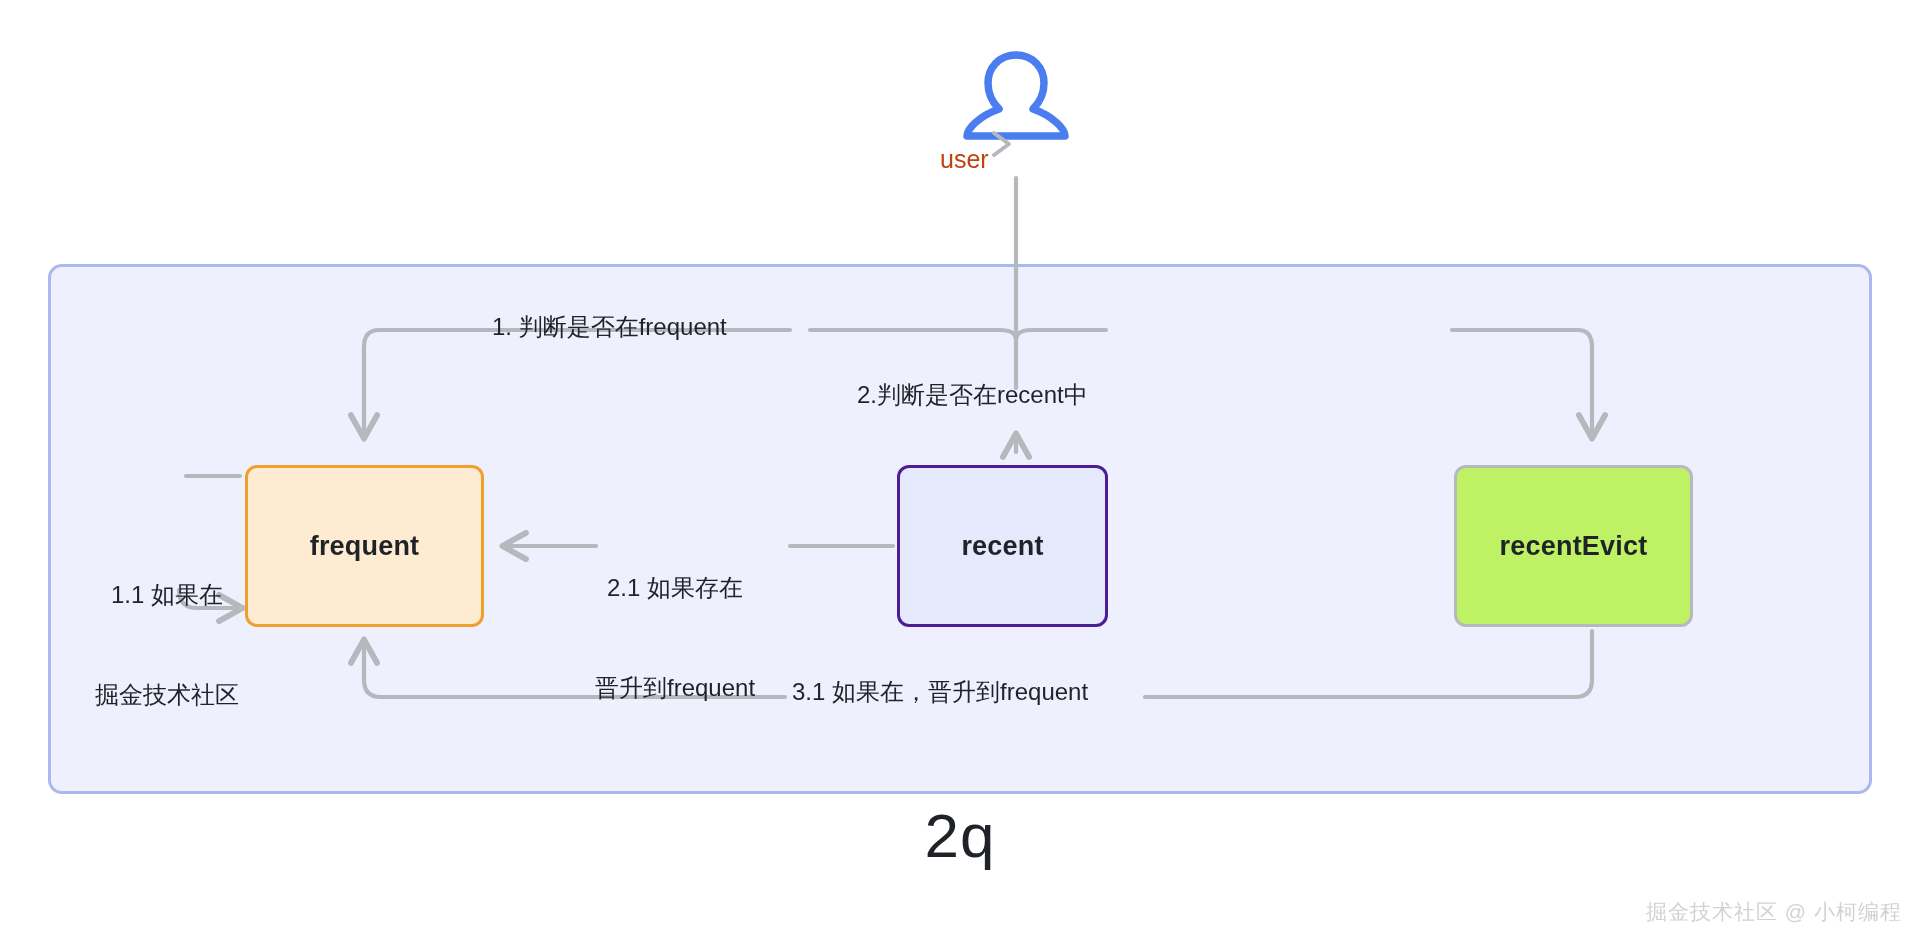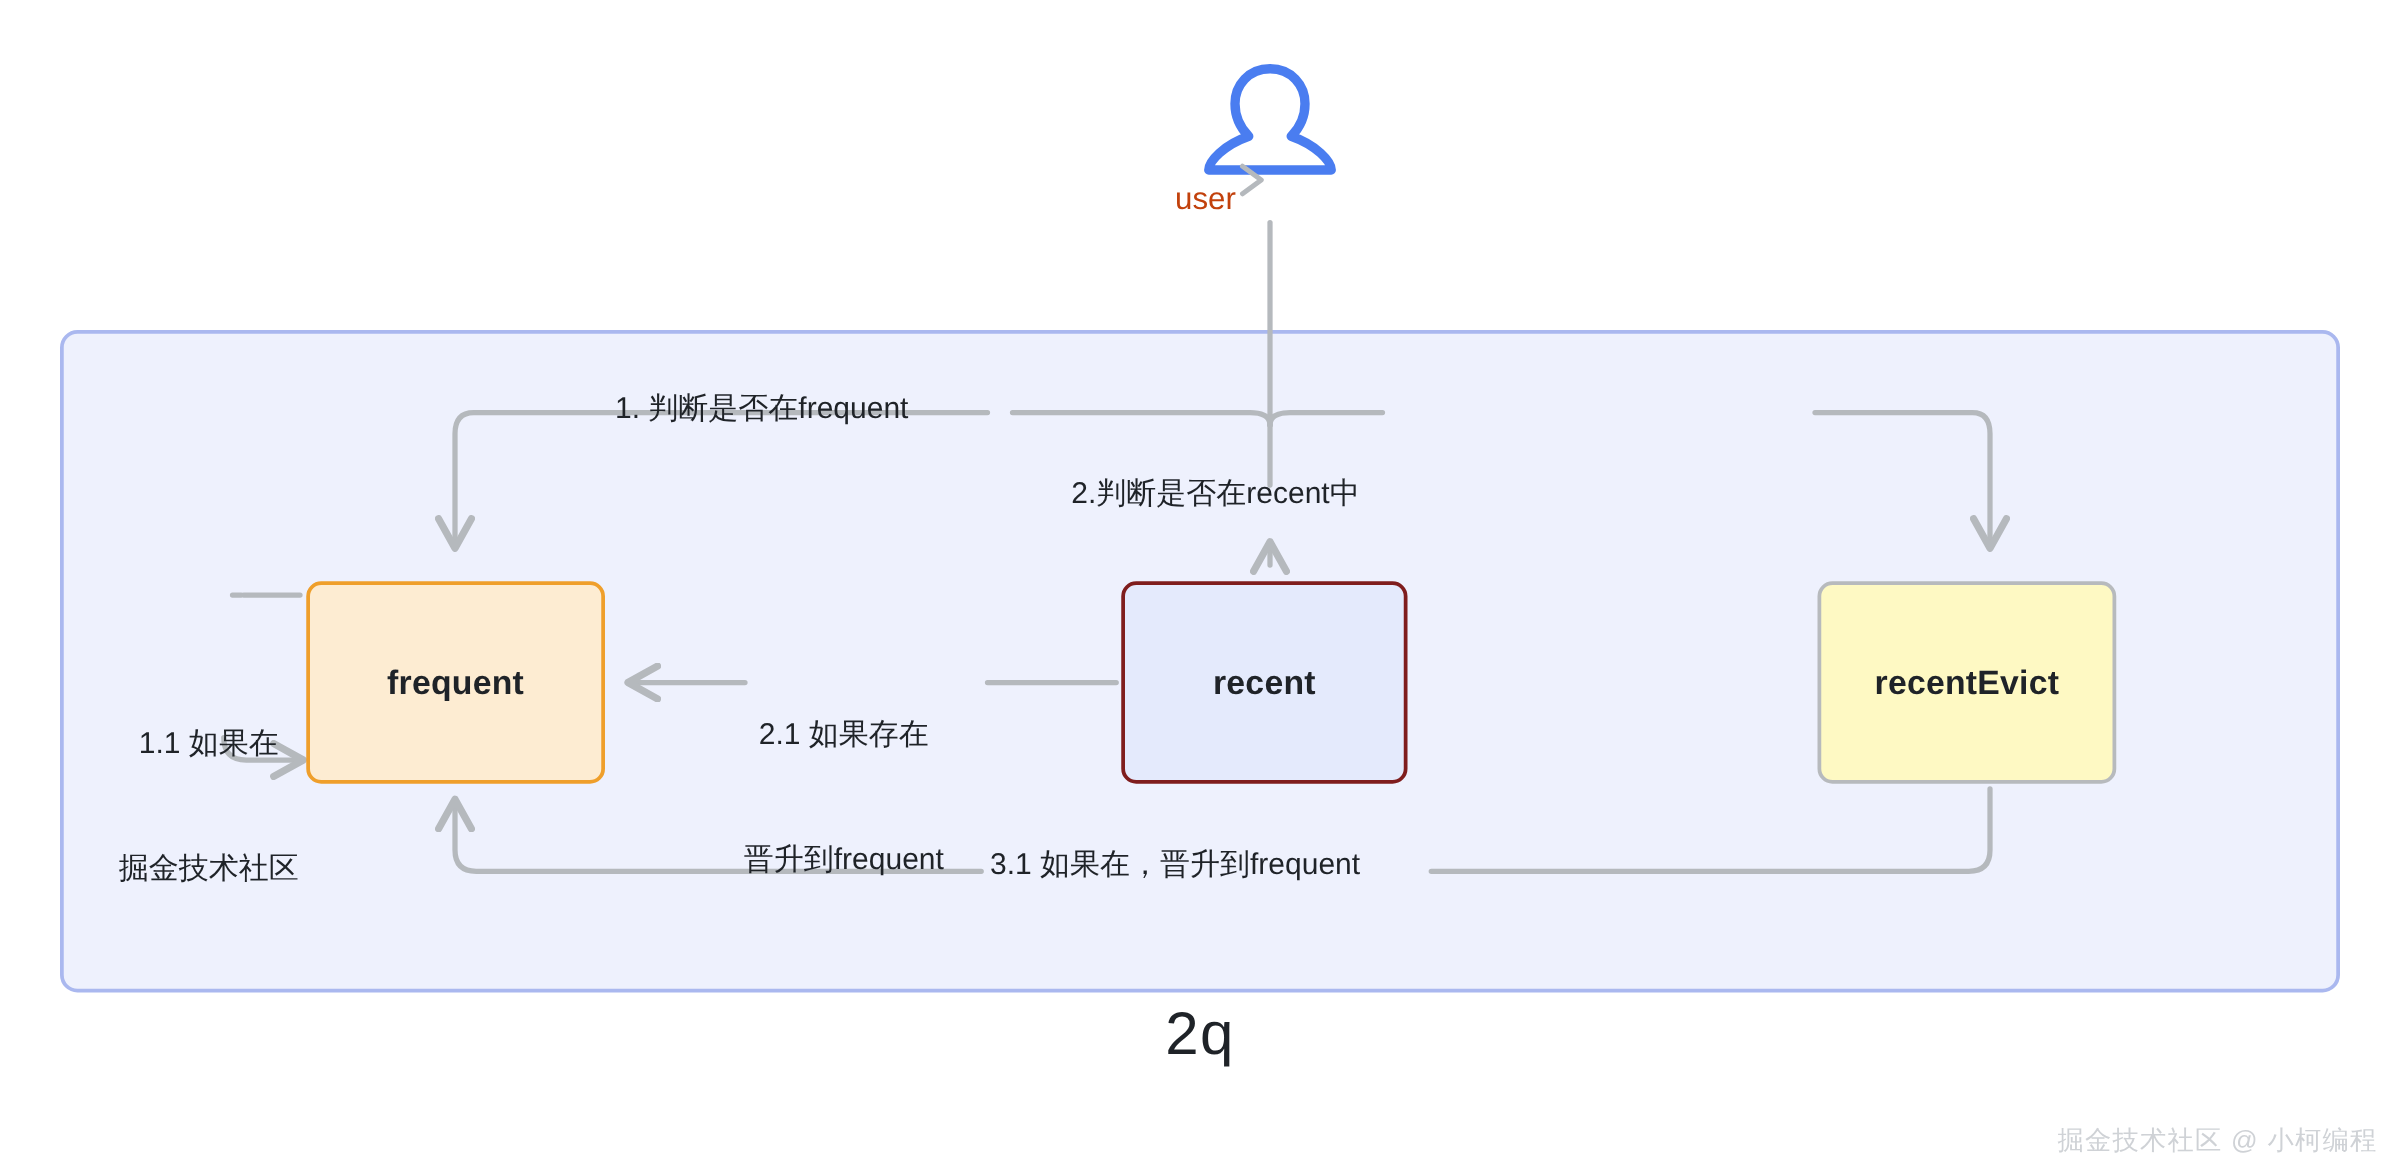--- a/index.html
+++ b/index.html
@@ -51,27 +51,27 @@
     color: #1f2328;
     letter-spacing: .2px;
     font-weight: bold;
   }
   .node-frequent {
     left: 245px; top: 465px; width: 239px; height: 162px;
     background: #fdecd2;
     border: 3px solid #ef9f2b;
   }
   .node-recent {
-    left: 897px; top: 465px; width: 229px; height: 162px;
+    left: 897px; top: 465px; width: 211px; height: 162px;
     background: #e4eafc;
-    border: 3px solid #7f1d1d;
+    border: 3px solid #4c1d95;
   }
   .node-recentevict {
     left: 1454px; top: 465px; width: 239px; height: 162px;
-    background: #fef9c3;
+    background: #bef264;
     border: 3px solid #b7babd;
   }
 
   
   .lbl {
     color: #1f2328;
     font-size: 24px;
     line-height: 1.38;
     white-space: pre;
   }
@@ -84,21 +84,21 @@
 
   .user-label {
     left: 940px; top: 145px;
     font-size: 25px;
     color: #c2410c;
   }
 
   .title-2q {
     left: 0; top: 800px; width: 1920px;
     text-align: center;
-    font-size: 48px;
+    font-size: 62px;
     color: #1f2328;
     letter-spacing: 1px;
   }
 
   .watermark {
     right: 18px; bottom: 14px;
     font-size: 21px;
     color: #cfd2d6;
     letter-spacing: 1px;
     white-space: nowrap;

